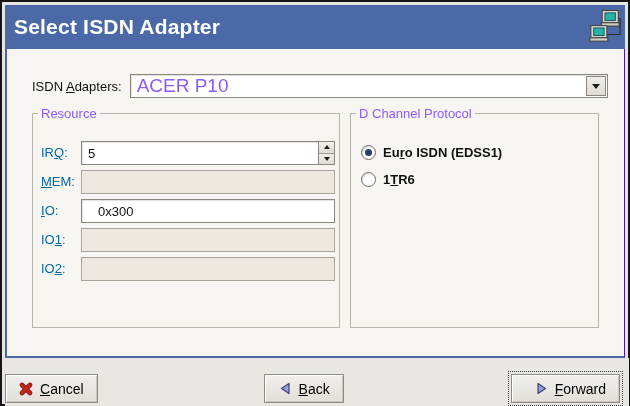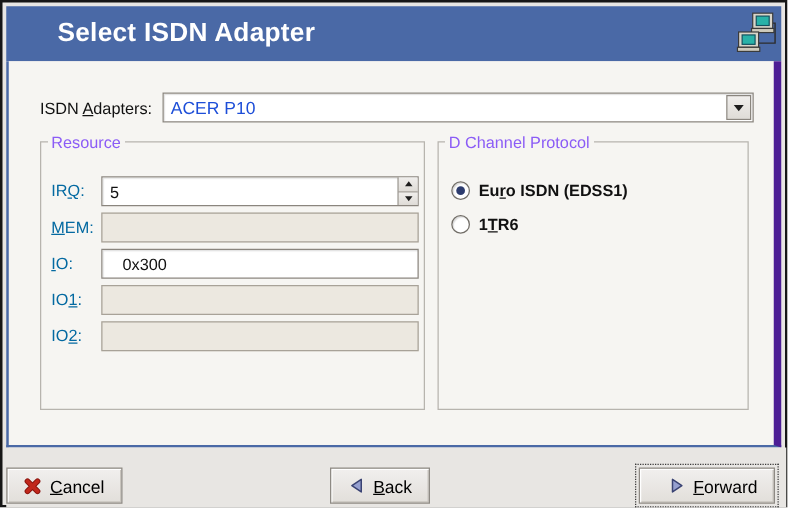--- a/index.html
+++ b/index.html
@@ -7,49 +7,49 @@
   body { font-family: "Liberation Sans", sans-serif; }
 
   .window {
     position: relative; width: 630px; height: 406px;
     background: #e8e6e3; border: 2px solid #161616;
   }
 
   
   .titlebar {
     position: absolute; left: 3px; top: 3px; width: 620px; height: 44px;
-    background: #4a69a6; display: flex; align-items: center; padding-left: 32px;
+    background: #4a69a6; display: flex; align-items: center;
   }
   .title {
     color: #ffffff; font-weight: bold; font-size: 21px;
     padding-left: 9px; letter-spacing: 0.2px;
   }
   .win-icon { position: absolute; right: 4px; top: 3px; }
 
   
   .content {
     position: absolute; left: 3px; top: 47px; width: 620px; height: 309px;
     background: #f6f5f2;
-    border-left: 2px solid #4a69a6; border-right: 6px solid #4c1d95;
+    border-left: 2px solid #4a69a6; border-right: 1px solid #4c1d95;
     border-bottom: 2px solid #4a69a6;
   }
   .mn { text-decoration: underline; }
 
   .adapter-row {
     position: absolute; left: 25px; top: 25px; right: 16px; height: 24px;
     display: flex; align-items: center;
   }
   .adapter-row > label { font-size: 13px; color: #111; margin-right: 8px; white-space: nowrap; }
   .combo {
     flex: 1; height: 24px; background: #ffffff;
     border: 1px solid #8a857e; position: relative;
     box-shadow: inset 1px 1px 1px rgba(0,0,0,0.12);
     cursor: default;
   }
-  .combo-text { position:absolute; left:6px; top:0; line-height:22px; font-size:14px; color:#1d4ed8; }
+  .combo-text { position:absolute; left:6px; top:0; line-height:22px; font-size:19px; color:#8b5cf6; }
   .combo-btn {
     position: absolute; right: 1px; top: 1px; bottom: 1px; width: 20px;
     background: linear-gradient(#f0eeec,#dfdcd7);
     border: 1px solid #8a857e;
     display: flex; align-items: center; justify-content: center;
   }
   .tri-down { width:0; height:0; border-left:4px solid transparent; border-right:4px solid transparent; border-top:5px solid #1d1d1d; }
   .tri-down-sm { width:0; height:0; border-left:3px solid transparent; border-right:3px solid transparent; border-top:4px solid #1d1d1d; }
   .tri-up-sm { width:0; height:0; border-left:3px solid transparent; border-right:3px solid transparent; border-bottom:4px solid #1d1d1d; }
 

